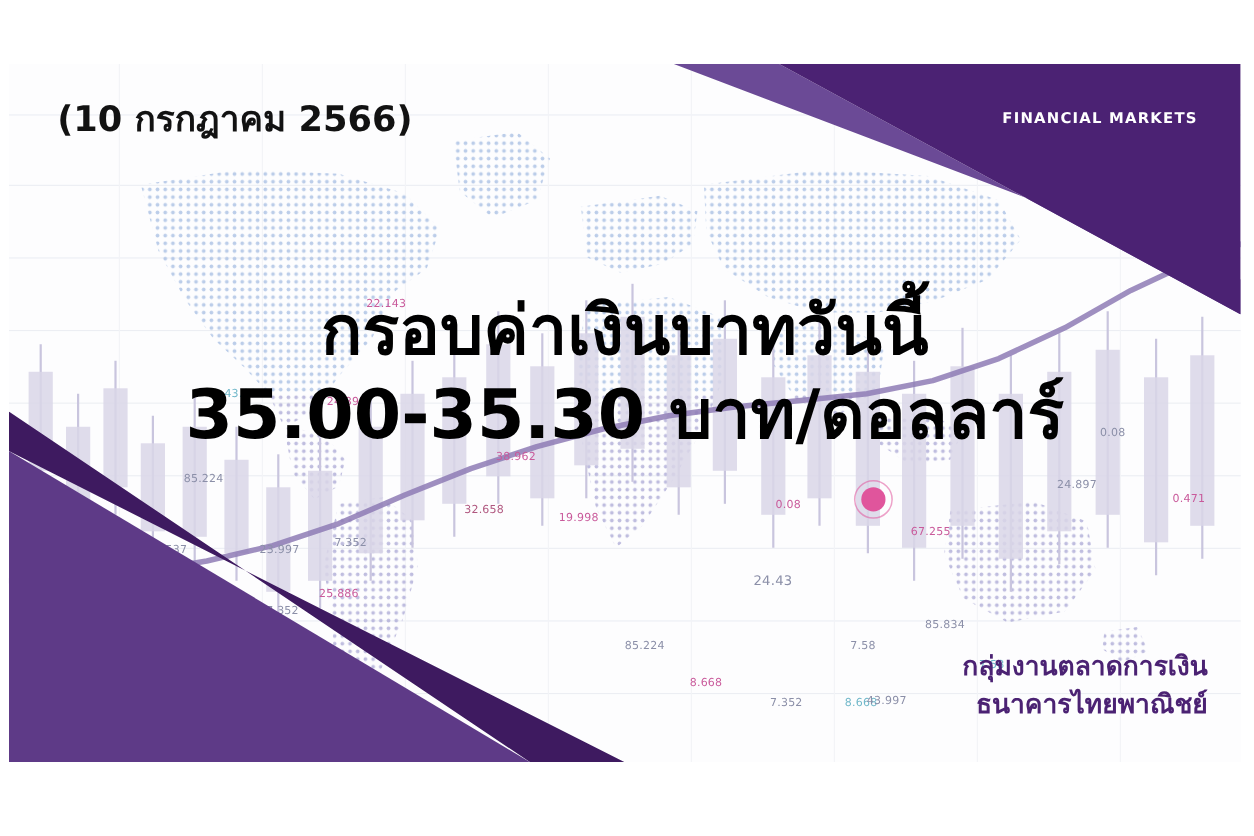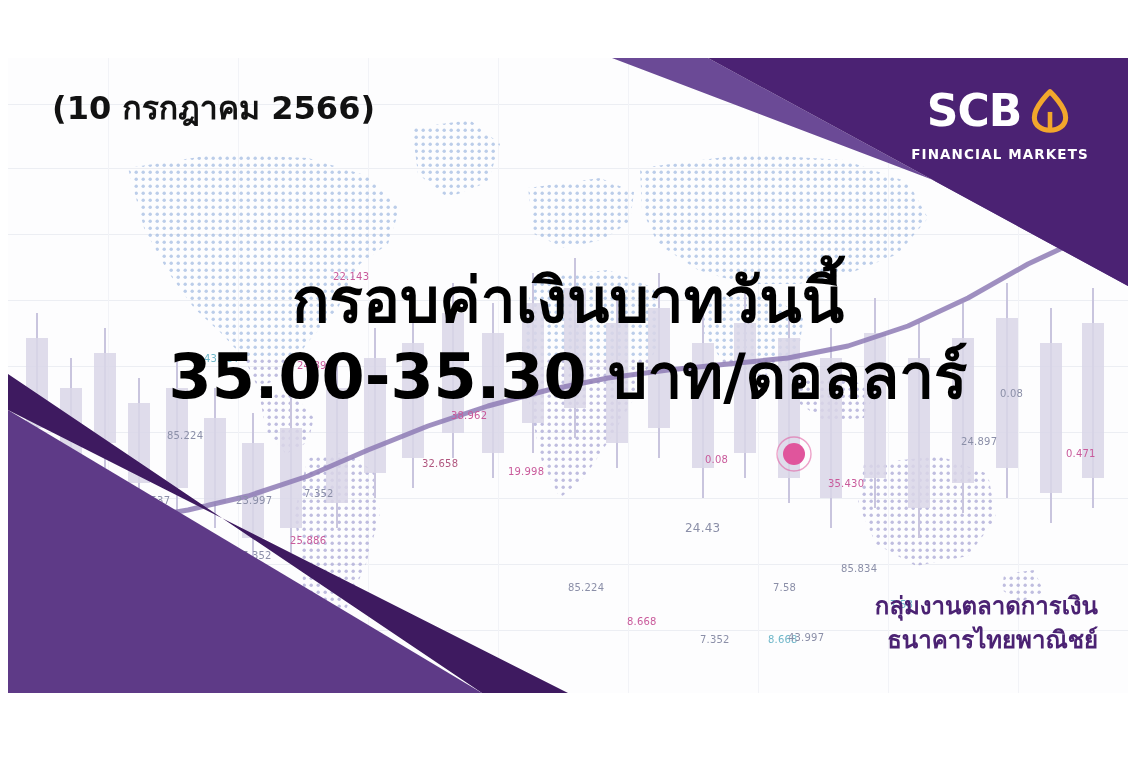--- a/index.html
+++ b/index.html
@@ -223,21 +223,21 @@
           <div class="num" style="left: 234px; top: 492px; color: rgb(139, 143, 168); font-size: 10px;">7.352</div>
           <div class="num" style="left: 24px; top: 420px; color: rgb(139, 143, 168); font-size: 10px;">85.886</div>
           <div class="num" style="left: 560px; top: 524px; color: rgb(139, 143, 168); font-size: 10px;">85.224</div>
           <div class="num" style="left: 619px; top: 558px; color: rgb(201, 90, 155); font-size: 10px;">8.668</div>
           <div class="num" style="left: 692px; top: 576px; color: rgb(139, 143, 168); font-size: 10px;">7.352</div>
           <div class="num" style="left: 760px; top: 576px; color: rgb(111, 183, 201); font-size: 10px;">8.668</div>
           <div class="num" style="left: 780px; top: 574px; color: rgb(139, 143, 168); font-size: 10px;">43.997</div>
           <div class="num" style="left: 765px; top: 524px; color: rgb(139, 143, 168); font-size: 10px;">7.58</div>
           <div class="num" style="left: 833px; top: 505px; color: rgb(139, 143, 168); font-size: 10px;">85.834</div>
           <div class="num" style="left: 882px; top: 541px; color: rgb(111, 183, 201); font-size: 10px;">7.58</div>
-          <div class="num" style="left: 820px; top: 420px; color: rgb(201, 90, 155); font-size: 10px;">35.430</div>
+          <div class="num" style="left: 820px; top: 420px; color: rgb(201, 90, 155); font-size: 10px;">67.255</div>
           <div class="num" style="left: 992px; top: 330px; color: rgb(139, 143, 168); font-size: 10px;">0.08</div>
           <div class="num" style="left: 953px; top: 378px; color: rgb(139, 143, 168); font-size: 10px;">24.897</div>
           <div class="num" style="left: 1058px; top: 390px; color: rgb(201, 90, 155); font-size: 10px;">0.471</div>
           <div class="num" style="left: 697px; top: 396px; color: rgb(201, 90, 155); font-size: 10px;">0.08</div>
           <div class="num" style="left: 677px; top: 463px; color: rgb(139, 143, 168); font-size: 12px;">24.43</div>
           <div class="num" style="left: 296px; top: 430px; color: rgb(139, 143, 168); font-size: 10px;">7.352</div>
         </div>
     </div>
 
     <div class="wedge" style="left:0;top:0;width:1120px;height:635px;
@@ -250,27 +250,20 @@
 
     <div class="wedge" style="left:0;top:0;width:1120px;height:635px;
                 background:#3E1A60;
                 clip-path:polygon(0px 316px, 0px 352px, 560px 635px, 474px 635px);"></div>
 
     <div class="wedge" style="left:0;top:0;width:1120px;height:635px;
                 background:#5E3A87;
                 clip-path:polygon(0px 352px, 474px 635px, 0px 635px);"></div>
 
     <div id="logo-block">
-      <div id="logo-row">
-        <div id="logo-word">SCB</div>
-        <svg width="46" height="46" viewBox="0 0 100 100">
-          <path d="M50 8 C50 8 16 40 16 64 C16 81 31 92 50 92 C69 92 84 81 84 64 C84 40 50 8 50 8 Z" fill="none" stroke="#F2A72C" stroke-width="11" stroke-linejoin="round"></path>
-          <rect x="45" y="52" width="10" height="42" fill="#F2A72C"></rect>
-        </svg>
-      </div>
       <div id="logo-sub">FINANCIAL MARKETS</div>
     </div>
 
     <div id="date-text">(10 กรกฎาคม 2566)</div>
 
     <div id="headline">
       <div class="head-line">กรอบค่าเงินบาทวันนี้</div>
       <div class="head-line">35.00-35.30 บาท/ดอลลาร์</div>
     </div>
 

